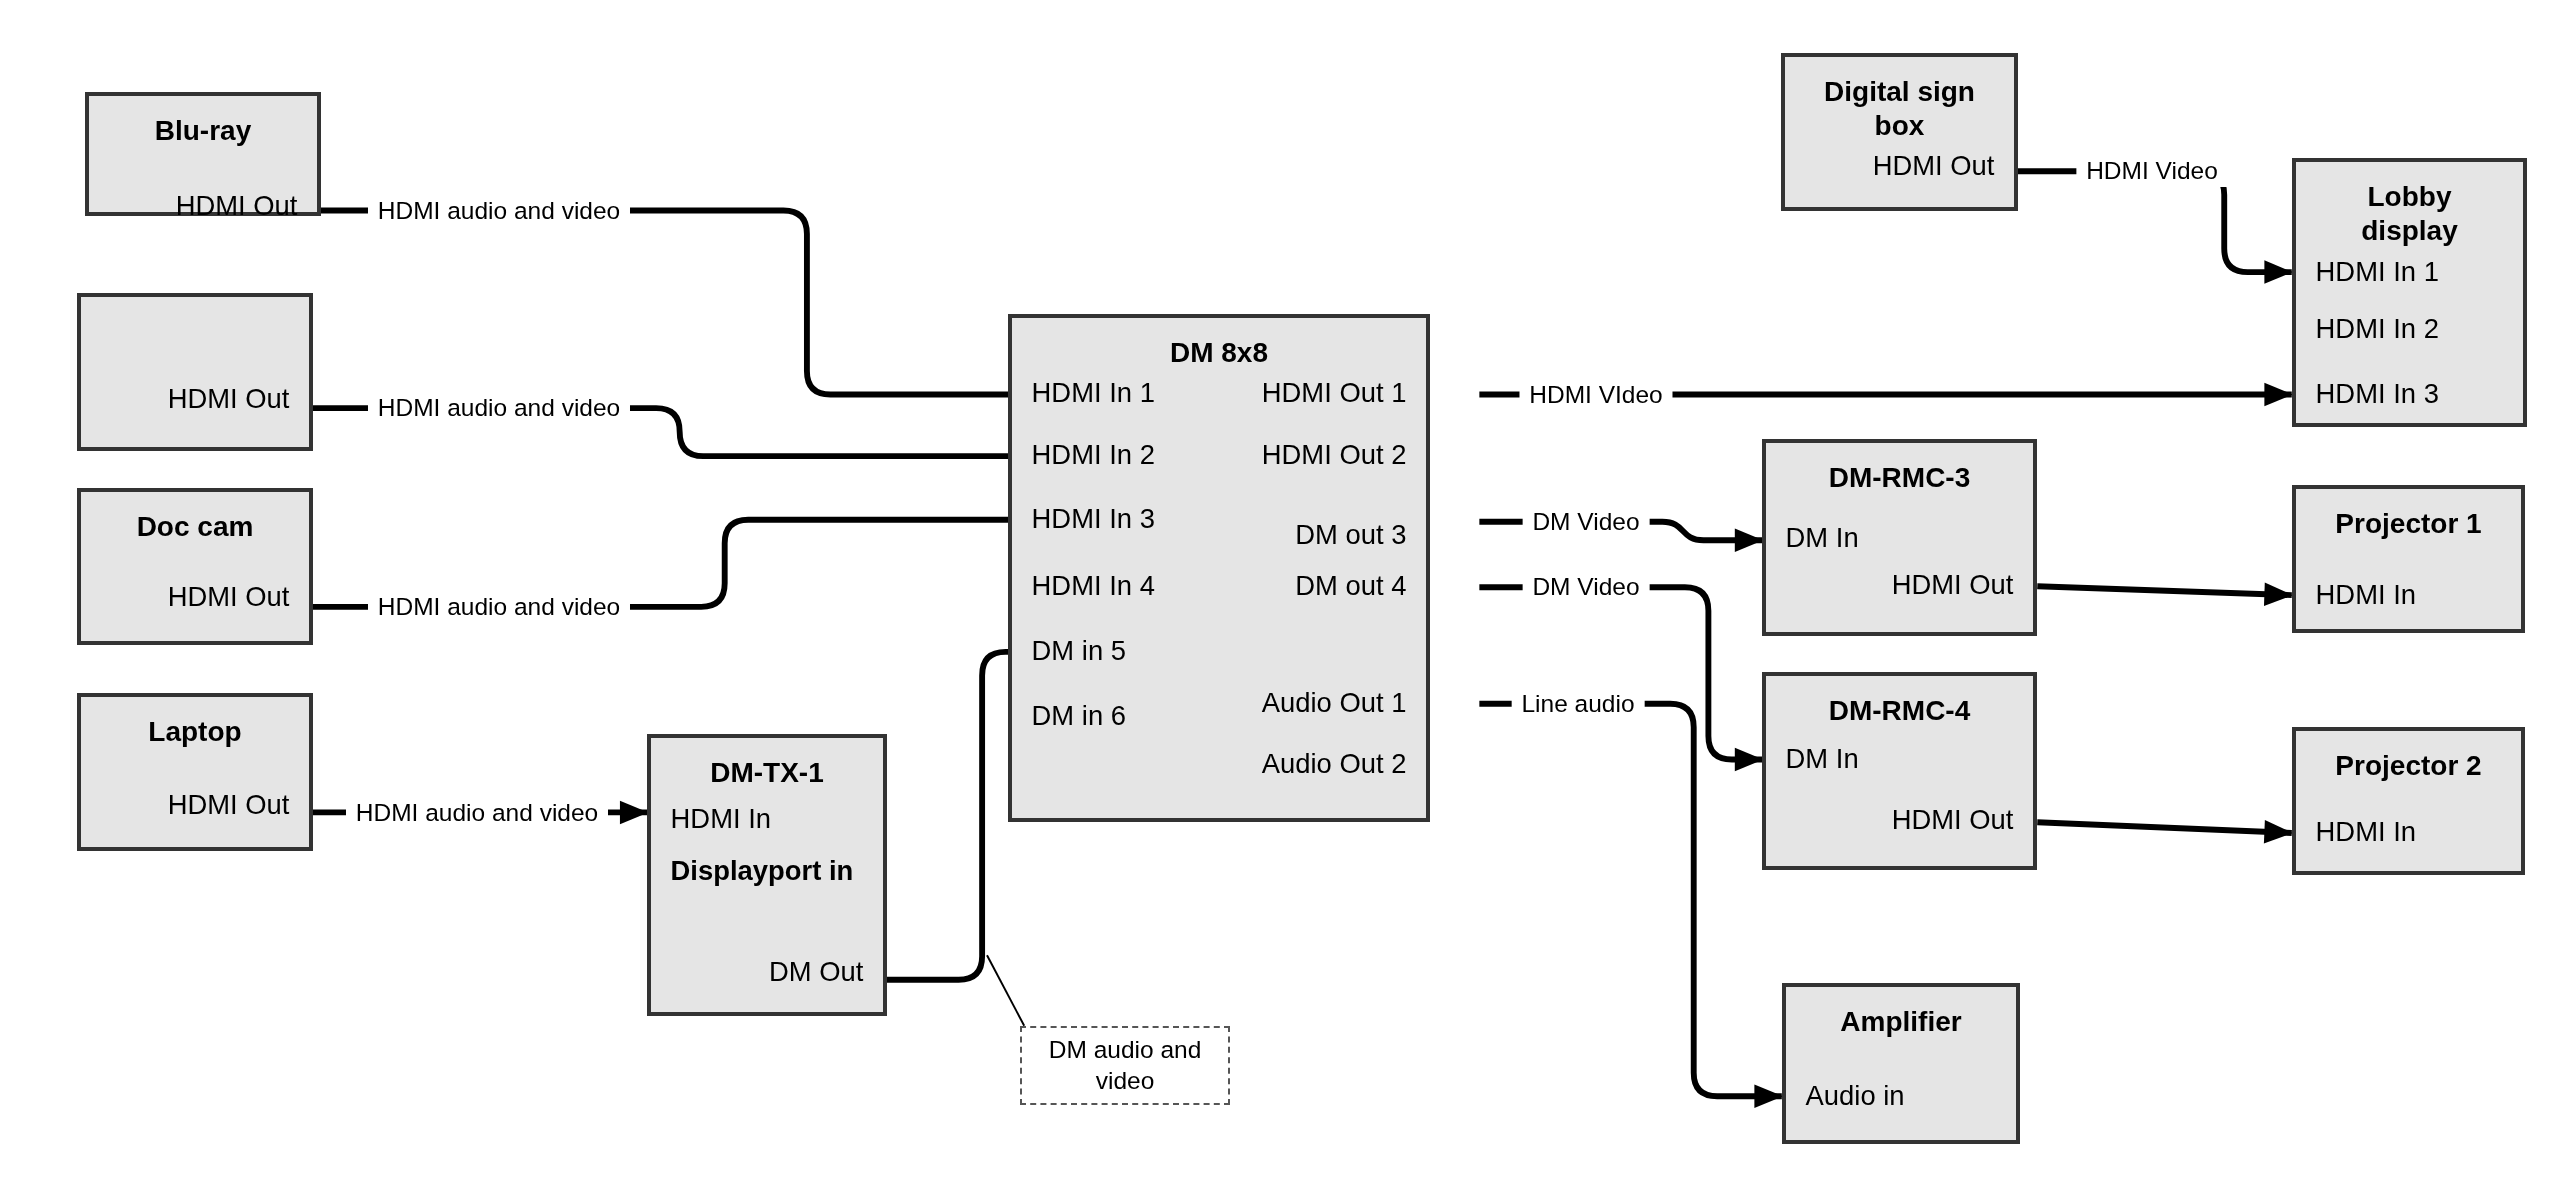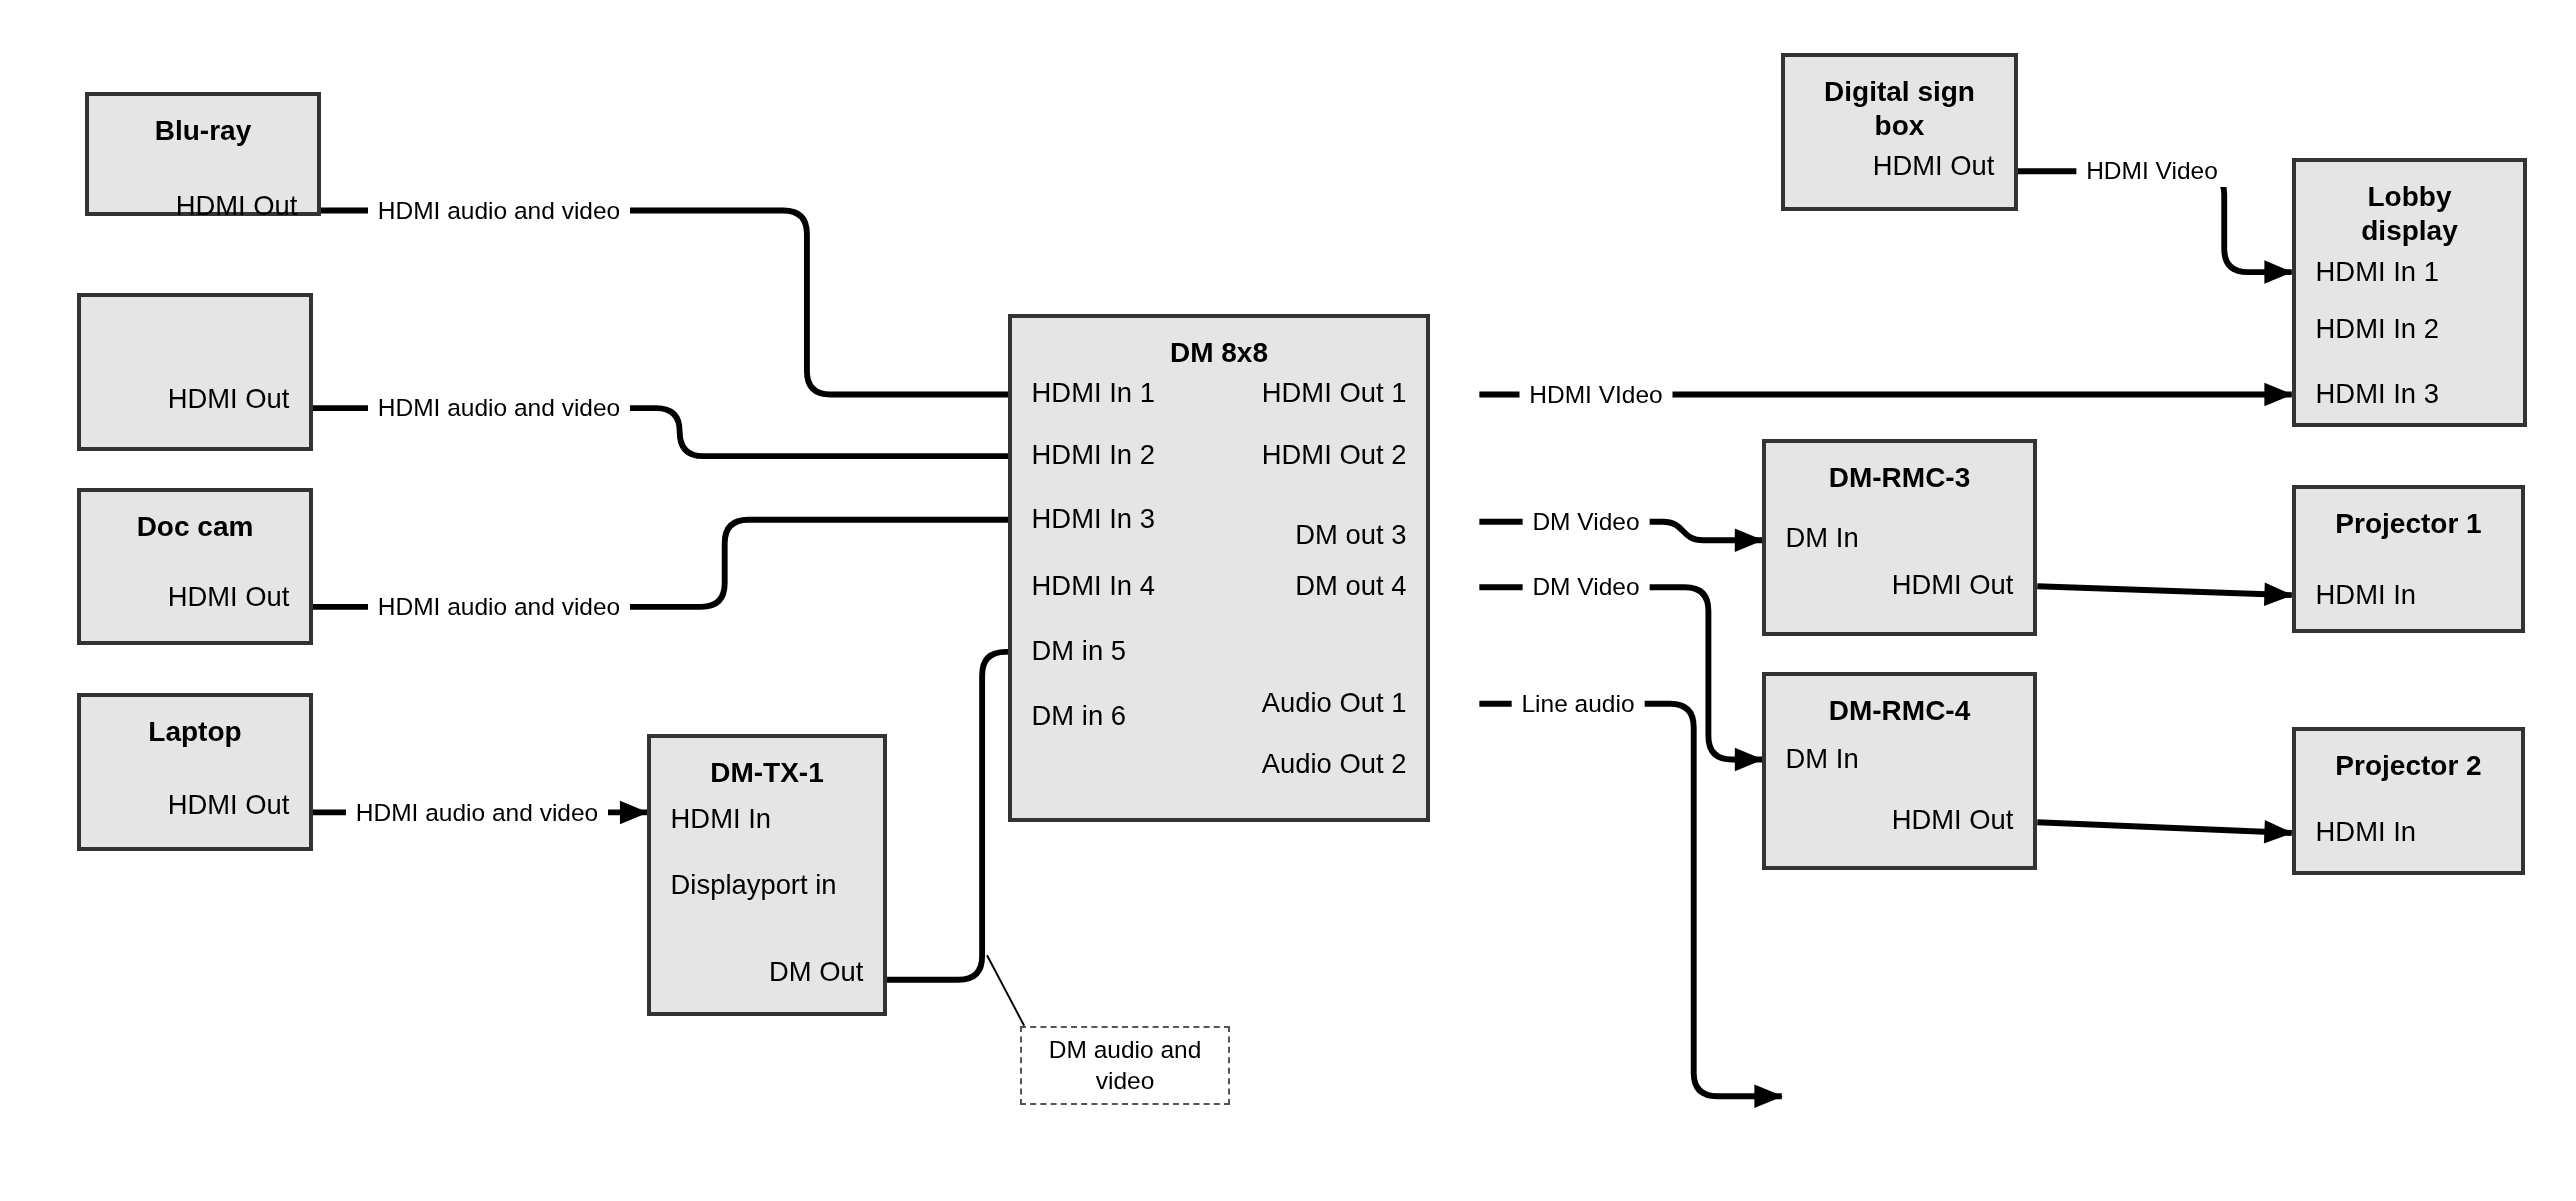--- a/index.html
+++ b/index.html
@@ -104,21 +104,21 @@
       <div class="node-title">Doc cam</div>
     <span class="port right" style="top: 105px;">HDMI Out</span>
     </div>
     <div class="node" style="left: 77px; top: 693px; width: 236px; height: 158px;">
       <div class="node-title">Laptop</div>
     <span class="port right" style="top: 108px;">HDMI Out</span>
     </div>
     <div class="node" style="left: 647px; top: 734px; width: 240px; height: 282px;">
       <div class="node-title">DM-TX-1</div>
     <span class="port left" style="top: 81px;">HDMI In</span>
-      <span class="port left" style="top: 147px;">Displayport in</span>
+      <span class="port left" style="top: 133px; font-weight: bold;">Displayport in</span>
       <span class="port right" style="top: 234px;">DM Out</span>
     </div>
     <div class="node" style="left: 1008px; top: 314px; width: 422px; height: 508px;">
       <div class="node-title">DM 8x8</div>
     <span class="port left" style="top: 75px;">HDMI In 1</span>
       <span class="port left" style="top: 137px;">HDMI In 2</span>
       <span class="port left" style="top: 201px;">HDMI In 3</span>
       <span class="port left" style="top: 268px;">HDMI In 4</span>
       <span class="port left" style="top: 333px;">DM in 5</span>
       <span class="port left" style="top: 398px;">DM in 6</span>
@@ -152,20 +152,24 @@
     </div>
     <div class="node" style="left: 1762px; top: 672px; width: 275px; height: 198px;">
       <div class="node-title">DM-RMC-4</div>
     <span class="port left" style="top: 83px;">DM In</span>
       <span class="port right" style="top: 144px;">HDMI Out</span>
     </div>
     <div class="node" style="left: 2292px; top: 727px; width: 233px; height: 148px;">
       <div class="node-title">Projector 2</div>
     <span class="port left" style="top: 101px;">HDMI In</span>
     </div>
+    <div class="node" style="left: 1782px; top: 983px; width: 238px; height: 161px;">
+      <div class="node-title">Amplifier</div>
+    <span class="port left" style="top: 109px;">Audio in</span>
+    </div>
     <div class="wire-label" style="left: 499px; top: 211px;">HDMI audio and video</div>
     <div class="wire-label" style="left: 499px; top: 408px;">HDMI audio and video</div>
     <div class="wire-label" style="left: 499px; top: 607px;">HDMI audio and video</div>
     <div class="wire-label" style="left: 477px; top: 813px;">HDMI audio and video</div>
     <div class="wire-label" style="left: 1596px; top: 395px;">HDMI VIdeo</div>
     <div class="wire-label" style="left: 1586px; top: 522px;">DM Video</div>
     <div class="wire-label" style="left: 1586px; top: 587px;">DM Video</div>
     <div class="wire-label" style="left: 1578px; top: 704px;">Line audio</div>
     <div class="wire-label" style="left: 2152px; top: 171px;">HDMI Video</div>
   </div>

